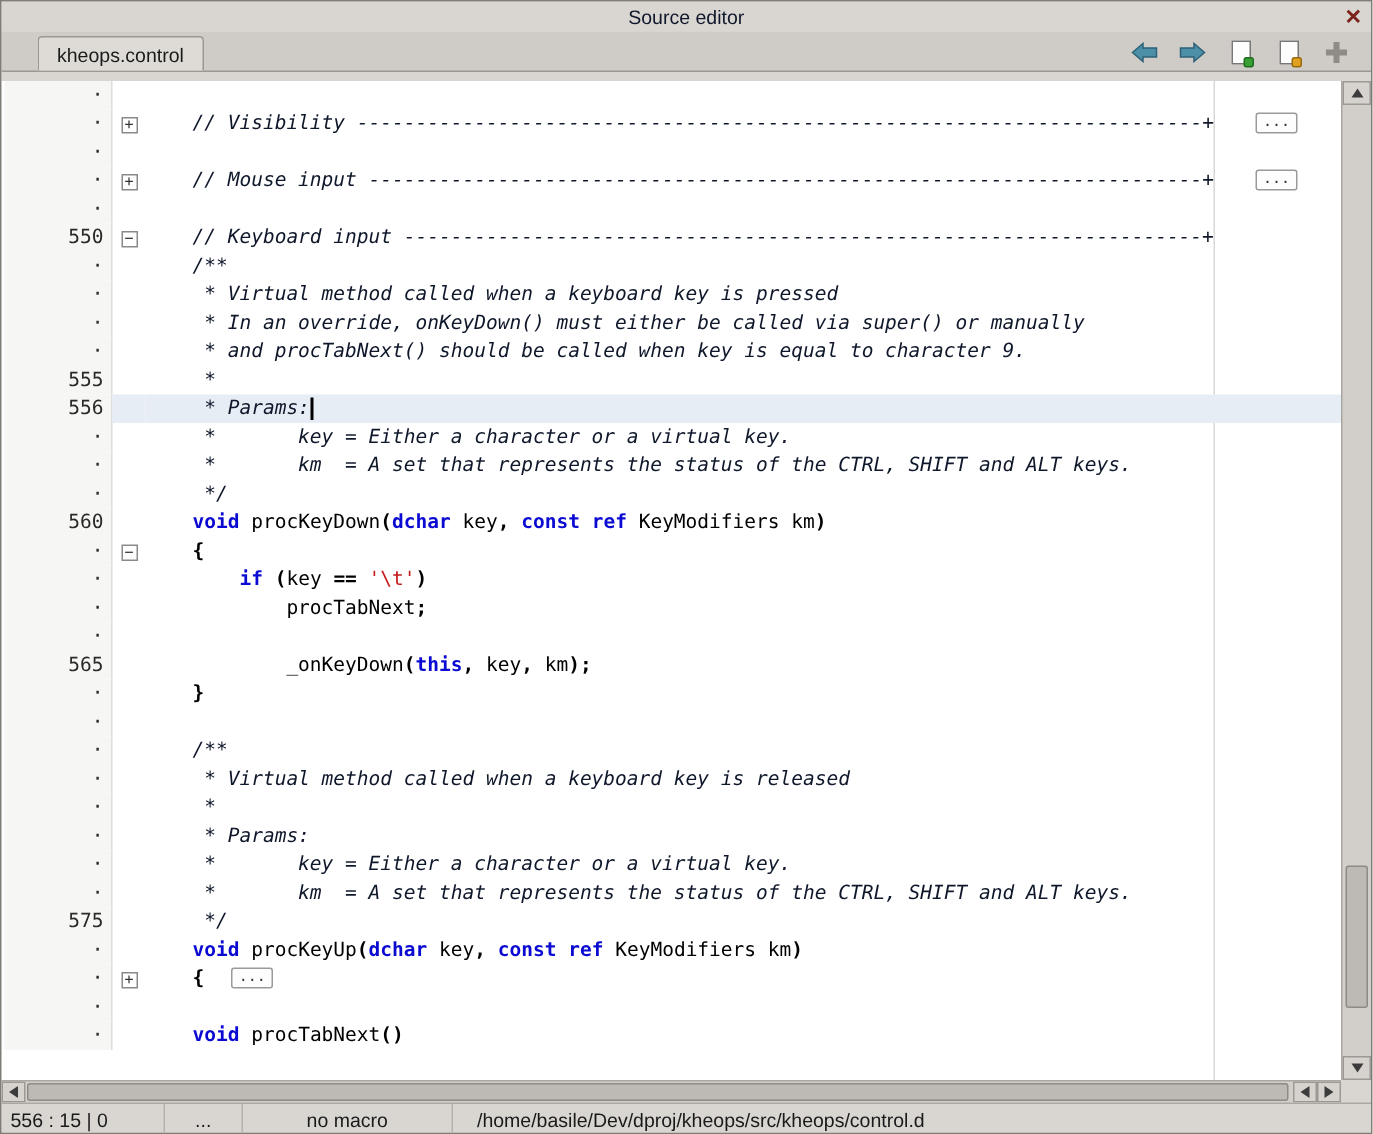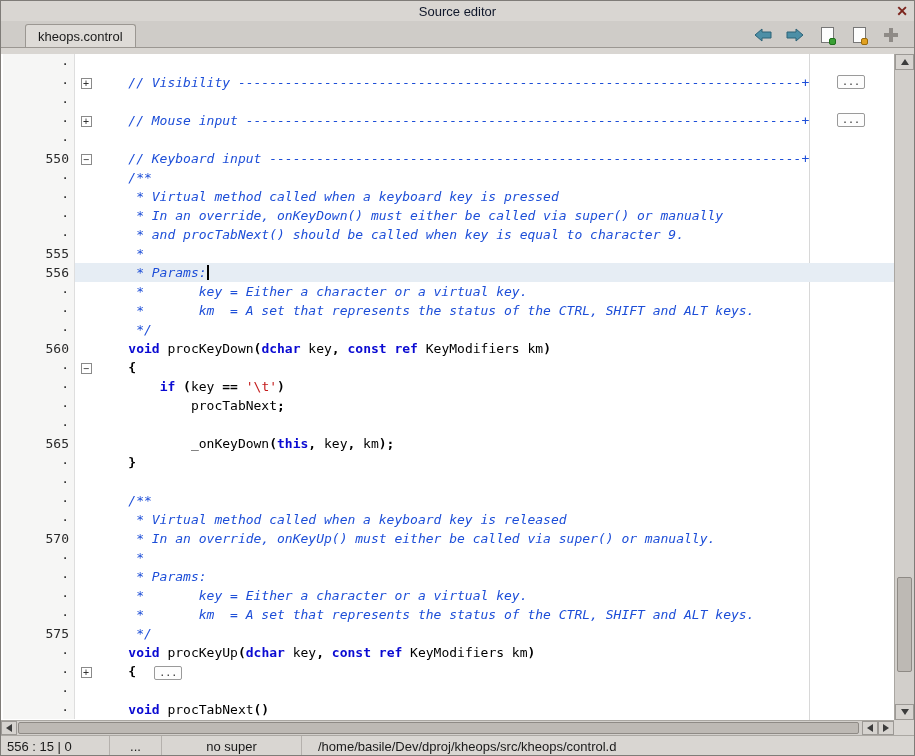--- a/index.html
+++ b/index.html
@@ -31,21 +31,21 @@
   .editor { position:relative; flex:1; background:#ffffff; overflow:hidden; padding-left:2px; }
   .margin-line { position:absolute; top:0; bottom:0; left:808px; width:1px; background:#d8d8d8; }
 
   .line { display:flex; height:19px; position:relative; }
   .ln { flex:0 0 72px; text-align:right; padding-right:5px; font:13px/19px "DejaVu Sans Mono",monospace; color:#2a2a2a; background:#f6f6f5; border-right:1px solid #dedede; }
   .fold { flex:0 0 22px; text-align:center; }
   .foldbox { display:inline-block; width:11px; height:11px; line-height:9px; font-size:10px; text-align:center; border:1px solid #8a8a8a; background:#fff; color:#333; margin-top:4px; font-family:"DejaVu Sans Mono",monospace; }
   .code { flex:1; white-space:pre; font:13px/19px "DejaVu Sans Mono",monospace; color:#000; }
   .line.hl .fold, .line.hl .code { background:#e6edf4; }
 
-  .tc { color:#1d4ed8; font-style:italic; }
+  .tc { color:#0f172a; font-style:italic; }
   .tk { color:#0a0ad2; font-weight:bold; }
   .ts { color:#c41a1a; }
   .to { color:#000; font-weight:bold; }
   .tp { color:#000; }
 
   .caret { display:inline-block; width:2px; height:15px; background:#000; vertical-align:text-bottom; }
   .ellbox { display:inline-block; border:1px solid #9a9a9a; border-radius:2px; background:#fdfdfd; color:#333; font:10px/12px "DejaVu Sans Mono",monospace; padding:0 4px; vertical-align:middle; }
   .ellbox.abs { position:absolute; left:834px; top:2px; }
   .ellbox.inline { margin-left:18px; }
 
@@ -240,25 +240,20 @@
             <span class="ln">·</span>
             <span class="fold"></span>
             <span class="code"><span class="tc">    /**</span></span>
           </div>
           <div class="line">
             <span class="ln">·</span>
             <span class="fold"></span>
             <span class="code"><span class="tc">     * Virtual method called when a keyboard key is released</span></span>
           </div>
           <div class="line">
-            <span class="ln">570</span>
-            <span class="fold"></span>
-            <span class="code"><span class="tc">     * In an override, onKeyUp() must either be called via super() or manually.</span></span>
-          </div>
-          <div class="line">
             <span class="ln">·</span>
             <span class="fold"></span>
             <span class="code"><span class="tc">     *</span></span>
           </div>
           <div class="line">
             <span class="ln">·</span>
             <span class="fold"></span>
             <span class="code"><span class="tc">     * Params:</span></span>
           </div>
           <div class="line">
@@ -325,17 +320,17 @@
       <div class="hbtn">
           <span class="arr-rt"></span>
         </div>
     </div>
     <div class="corner"></div>
   </div>
 
   <div class="statusbar">
     <div class="sp sp1">556 : 15 | 0</div>
     <div class="sp sp2">...</div>
-    <div class="sp sp3">no super</div>
+    <div class="sp sp3">no macro</div>
     <div class="sp sp4">/home/basile/Dev/dproj/kheops/src/kheops/control.d</div>
   </div>
 
 </div>
 
 </body></html>

